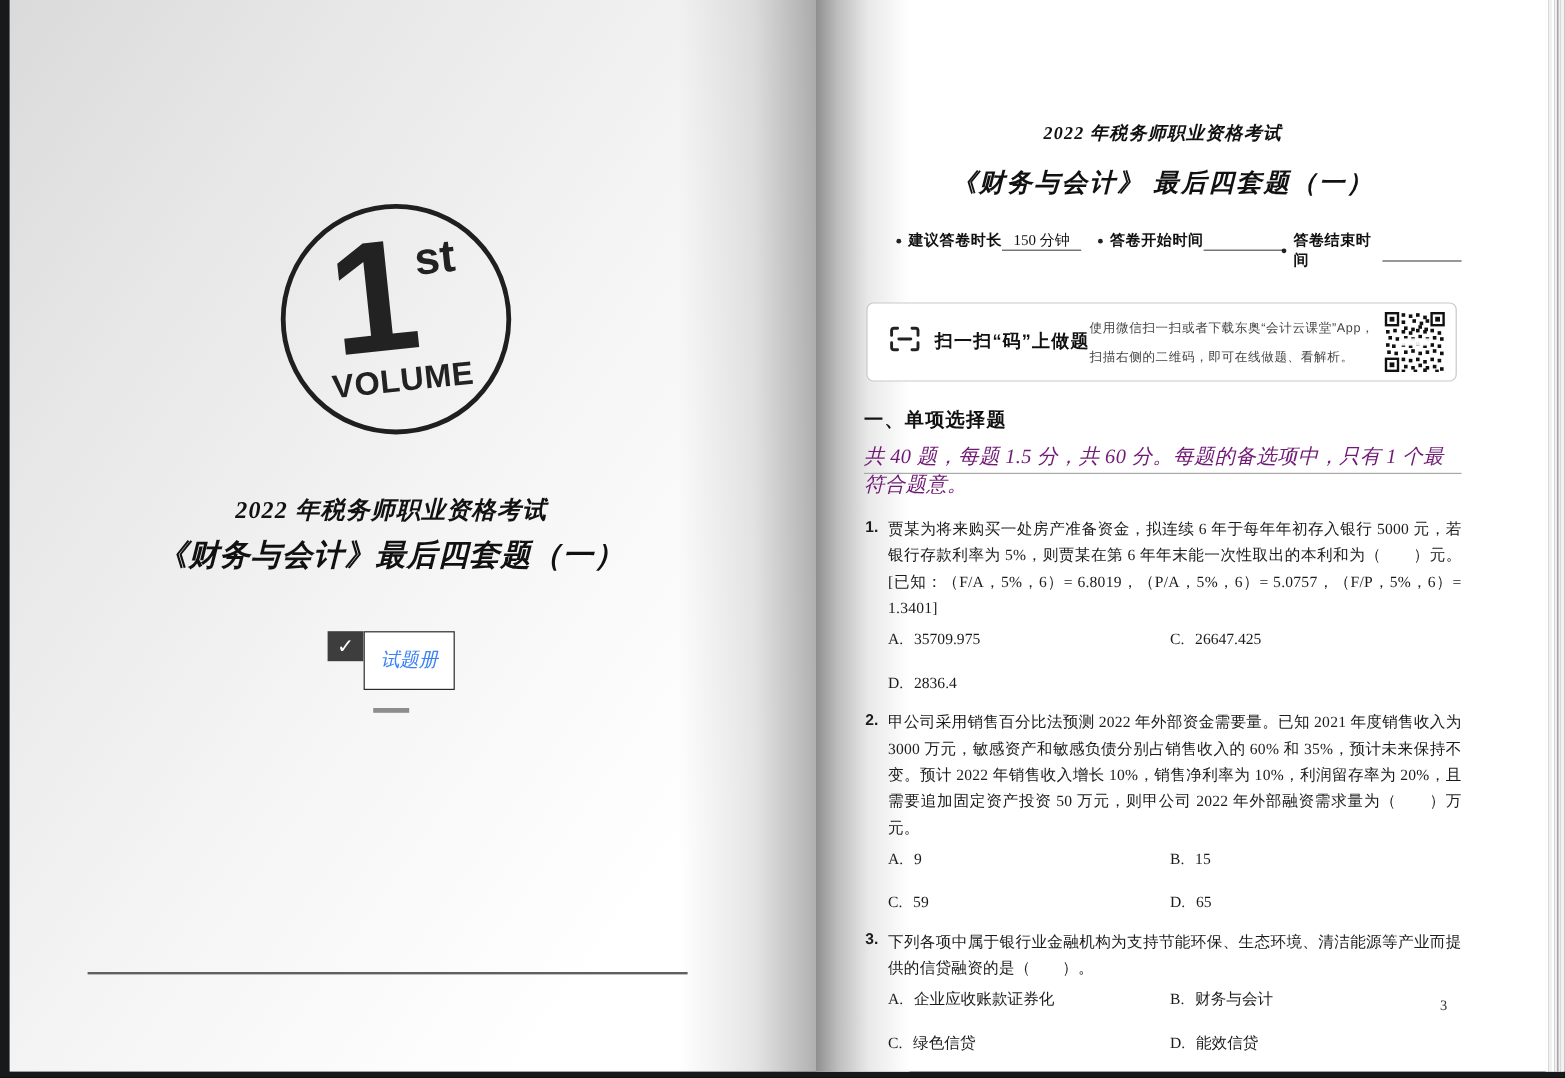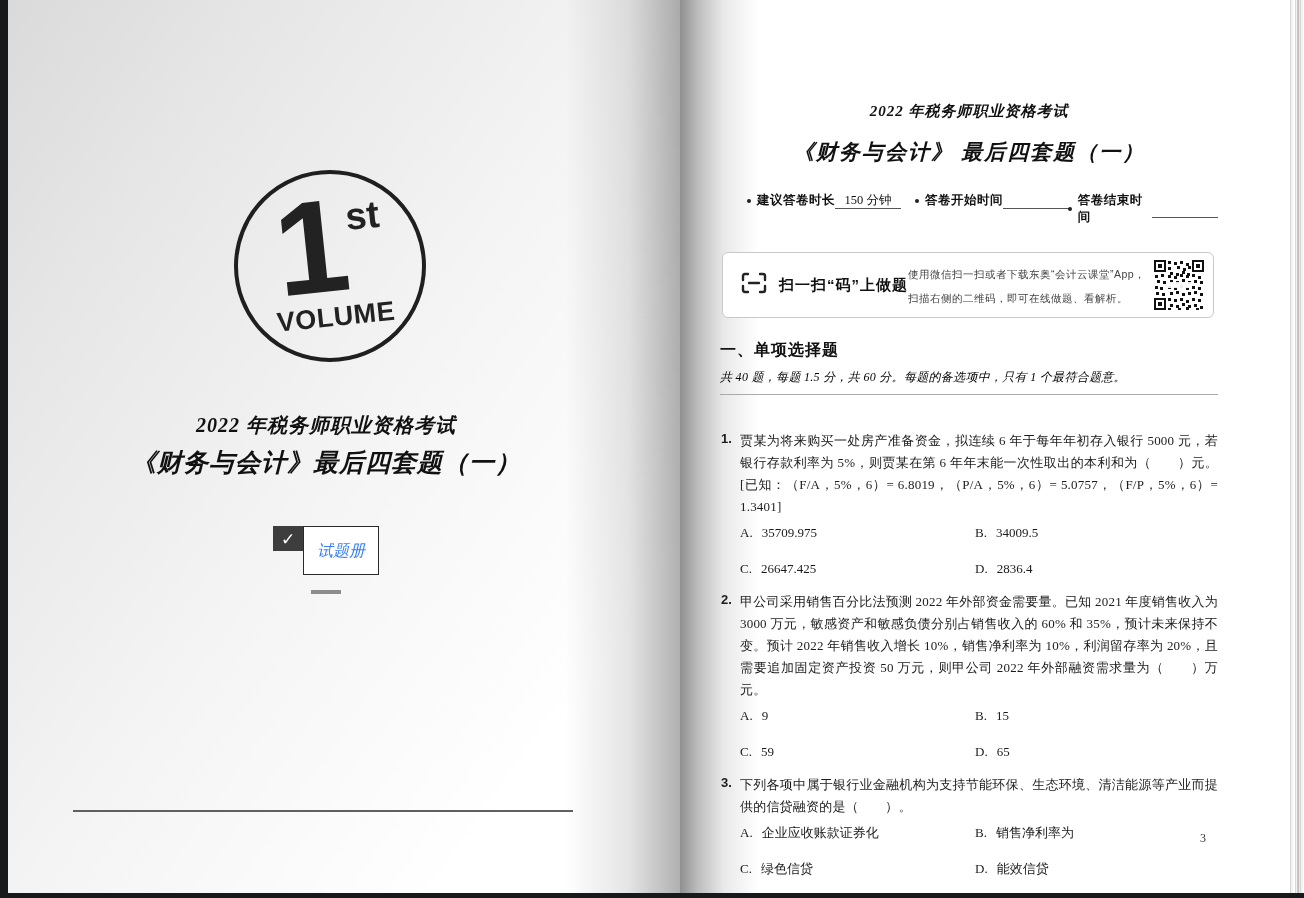--- a/index.html
+++ b/index.html
@@ -51,21 +51,21 @@
   .scanbox{position:absolute;left:2px;top:252px;width:490px;height:64px;border:1px solid #c9c9c9;border-radius:6px;background:#fff;}
   .scan-icon{position:absolute;left:18px;top:50%;transform:translateY(-50%);}
   .scan-head{position:absolute;left:56px;top:50%;transform:translateY(-50%);
     font-family:"Liberation Sans","DejaVu Sans",sans-serif;font-weight:bold;font-size:15px;color:#111;letter-spacing:1px;}
   .scan-desc{position:absolute;left:185px;top:9px;width:245px;
     font-family:"Liberation Sans","DejaVu Sans",sans-serif;font-size:10.5px;color:#444;line-height:24px;letter-spacing:.5px;}
   .qr{position:absolute;right:8px;top:6px;width:52px;height:52px;}
 
   .sec-head{position:absolute;left:0;top:340px;font-family:"Liberation Sans","DejaVu Sans",sans-serif;
     font-weight:bold;font-size:16px;color:#111;letter-spacing:1px;}
-  .sec-note{position:absolute;left:0;top:369px;font-size:12px;color:#000000;letter-spacing:.3px;}
+  .sec-note{position:absolute;left:0;top:369px;font-size:17px;color:#701a75;letter-spacing:.3px;}
   .sec-rule{position:absolute;left:0;top:394px;width:498px;height:1px;background:#aaa;}
 
   .questions{position:absolute;left:0;top:430px;width:498px;}
   .q{position:relative;margin-bottom:11px;}
   .q-num{position:absolute;left:1px;top:1px;font-family:"Liberation Sans","DejaVu Sans",sans-serif;
     font-weight:600;font-size:13px;color:#1b1b1b;}
   .q-text{margin-left:20px;font-size:13px;line-height:22px;text-align:justify;color:#1b1b1b;letter-spacing:.2px;}
   .q-opts{margin:4px 0 0 20px;display:grid;grid-template-columns:235px 1fr;row-gap:14px;
     font-size:13px;line-height:22px;color:#1b1b1b;}
   .opt .olabel{margin-right:9px;}
@@ -229,21 +229,20 @@
       <div class="sec-note serif">共 40 题，每题 1.5 分，共 60 分。每题的备选项中，只有 1 个最符合题意。</div>
       <div class="sec-rule"></div>
 
       <div class="questions">
 
         <div class="q">
           <span class="q-num">1.</span>
           <div class="q-text">贾某为将来购买一处房产准备资金，拟连续 6 年于每年年初存入银行 5000 元，若银行存款利率为 5%，则贾某在第 6 年年末能一次性取出的本利和为（　　）元。[已知：（F/A，5%，6）= 6.8019，（P/A，5%，6）= 5.0757，（F/P，5%，6）= 1.3401]</div>
           <div class="q-opts">
             <span class="opt"><span class="olabel">A.</span><span>35709.975</span></span>
-            <span class="opt"><span class="olabel">B.</span><span>34009.5</span></span>
             <span class="opt"><span class="olabel">C.</span><span>26647.425</span></span>
             <span class="opt"><span class="olabel">D.</span><span>2836.4</span></span>
           </div>
         </div>
 
         <div class="q">
           <span class="q-num">2.</span>
           <div class="q-text">甲公司采用销售百分比法预测 2022 年外部资金需要量。已知 2021 年度销售收入为 3000 万元，敏感资产和敏感负债分别占销售收入的 60% 和 35%，预计未来保持不变。预计 2022 年销售收入增长 10%，销售净利率为 10%，利润留存率为 20%，且需要追加固定资产投资 50 万元，则甲公司 2022 年外部融资需求量为（　　）万元。</div>
           <div class="q-opts">
             <span class="opt"><span class="olabel">A.</span><span>9</span></span>
@@ -251,21 +250,21 @@
             <span class="opt"><span class="olabel">C.</span><span>59</span></span>
             <span class="opt"><span class="olabel">D.</span><span>65</span></span>
           </div>
         </div>
 
         <div class="q">
           <span class="q-num">3.</span>
           <div class="q-text">下列各项中属于银行业金融机构为支持节能环保、生态环境、清洁能源等产业而提供的信贷融资的是（　　）。</div>
           <div class="q-opts">
             <span class="opt"><span class="olabel">A.</span><span>企业应收账款证券化</span></span>
-            <span class="opt"><span class="olabel">B.</span><span>销售净利率为</span></span>
+            <span class="opt"><span class="olabel">B.</span><span>财务与会计</span></span>
             <span class="opt"><span class="olabel">C.</span><span>绿色信贷</span></span>
             <span class="opt"><span class="olabel">D.</span><span>能效信贷</span></span>
           </div>
         </div>
 
       </div>
 
       <div class="page-num">3</div>
     </div>
 

